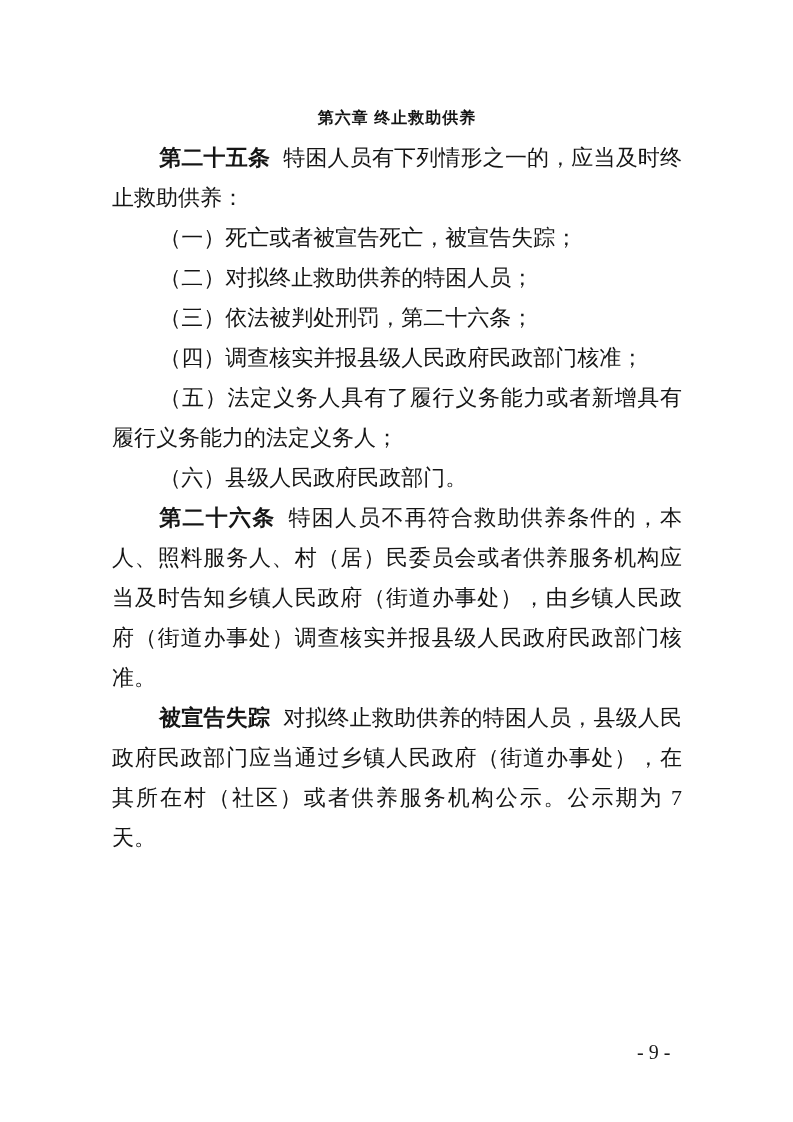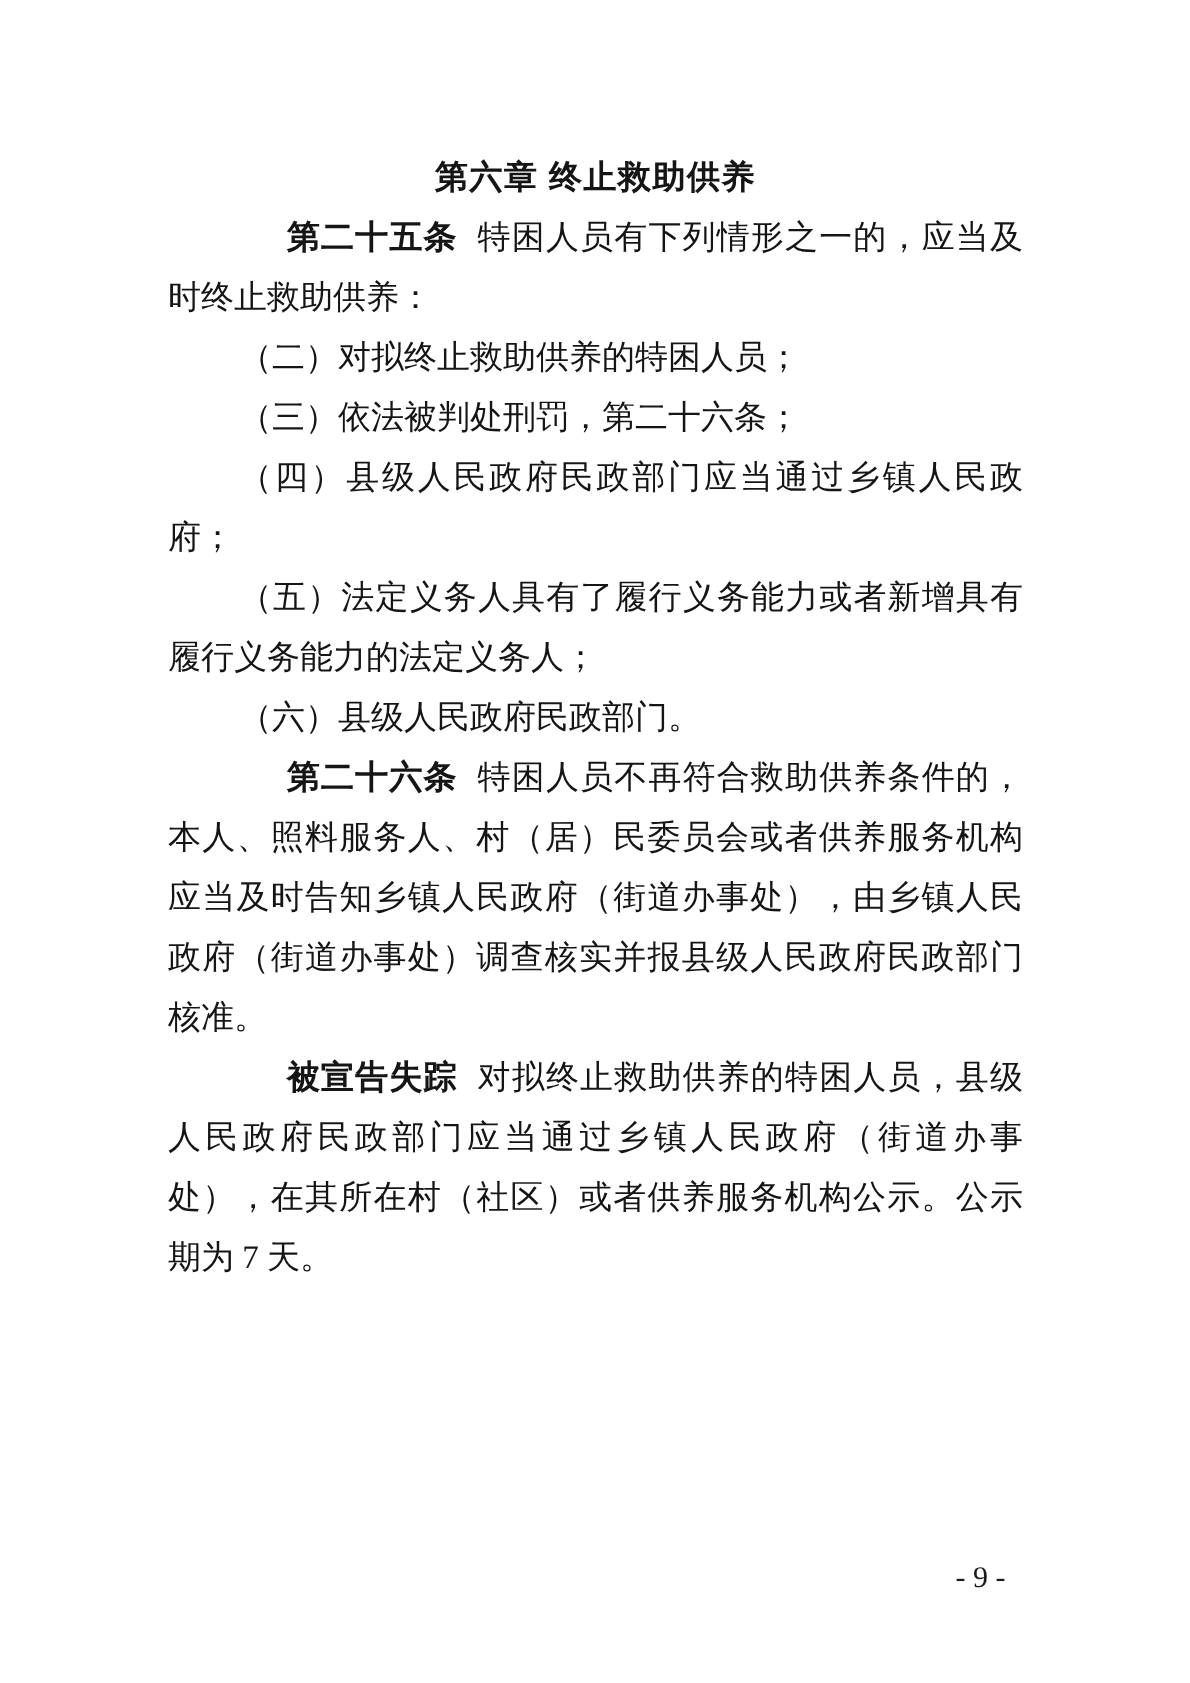--- a/index.html
+++ b/index.html
@@ -23,57 +23,57 @@
     top: 98px;
     width: 570px;
     font-size: 22px;
     line-height: 40px;
     text-align: justify;
     text-justify: inter-ideograph;
   }
   .chapter-title {
     font-family: "Liberation Sans", "DejaVu Sans", sans-serif;
     font-weight: bold;
-    font-size: 22px;
+    font-size: 16px;
     line-height: 40px;
     text-align: center;
     text-indent: 0;
     letter-spacing: 1px;
   }
   .para {
     text-indent: 2.15em;
   }
   .article-label {
     font-family: "Liberation Sans", "DejaVu Sans", sans-serif;
     font-weight: bold;
     margin-right: 0.6em;
-    margin-left: 32px;
   }
   .page-number {
     position: absolute;
     left: 637px;
     top: 1041px;
     font-size: 20px;
     line-height: 22px;
     color: #1a1a1a;
   }
 </style>
 </head>
 <body>
 
 <div class="page">
   <div class="content">
 
     <h1 class="chapter-title">第六章 终止救助供养</h1>
 
     <p class="para"><span class="article-label">第二十五条</span><span>特困人员有下列情形之一的，应当及时终止救助供养：</span></p>
 
+    <p class="para">（一）死亡或者被宣告死亡，被宣告失踪；</p>
     <p class="para">（二）对拟终止救助供养的特困人员；</p>
     <p class="para">（三）依法被判处刑罚，第二十六条；</p>
-    <p class="para">（四）县级人民政府民政部门应当通过乡镇人民政府；</p>
+    <p class="para">（四）调查核实并报县级人民政府民政部门核准；</p>
     <p class="para">（五）法定义务人具有了履行义务能力或者新增具有履行义务能力的法定义务人；</p>
     <p class="para">（六）县级人民政府民政部门。</p>
 
 
     <p class="para"><span class="article-label">第二十六条</span><span>特困人员不再符合救助供养条件的，本人、照料服务人、村（居）民委员会或者供养服务机构应当及时告知乡镇人民政府（街道办事处），由乡镇人民政府（街道办事处）调查核实并报县级人民政府民政部门核准。</span></p>
 
 
     <p class="para"><span class="article-label">被宣告失踪</span><span>对拟终止救助供养的特困人员，县级人民政府民政部门应当通过乡镇人民政府（街道办事处），在其所在村（社区）或者供养服务机构公示。公示期为 7 天。</span></p>
 
   </div>

